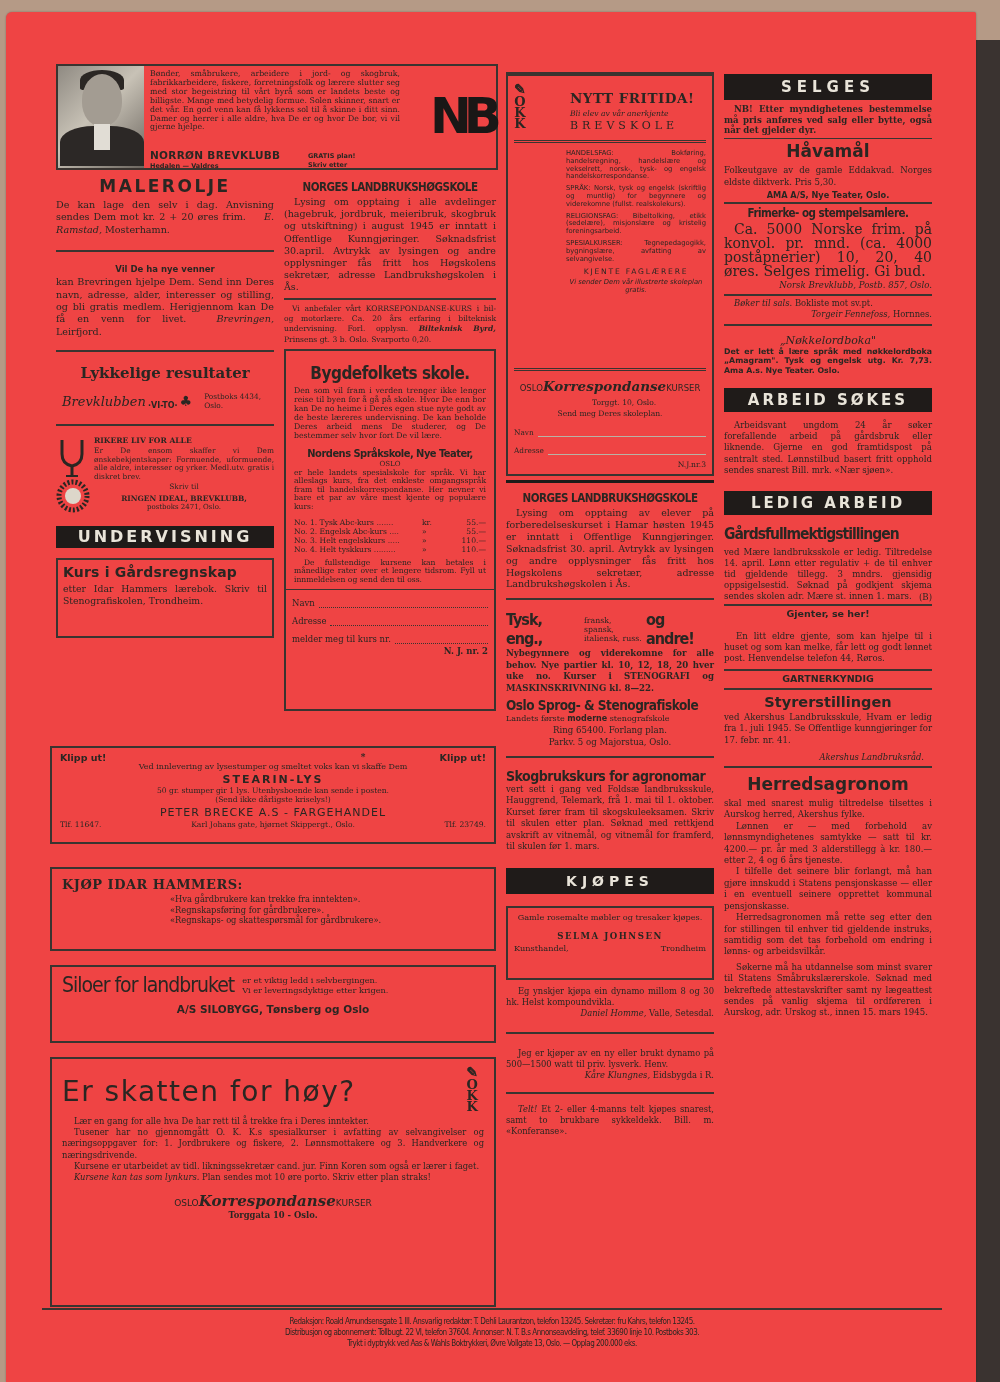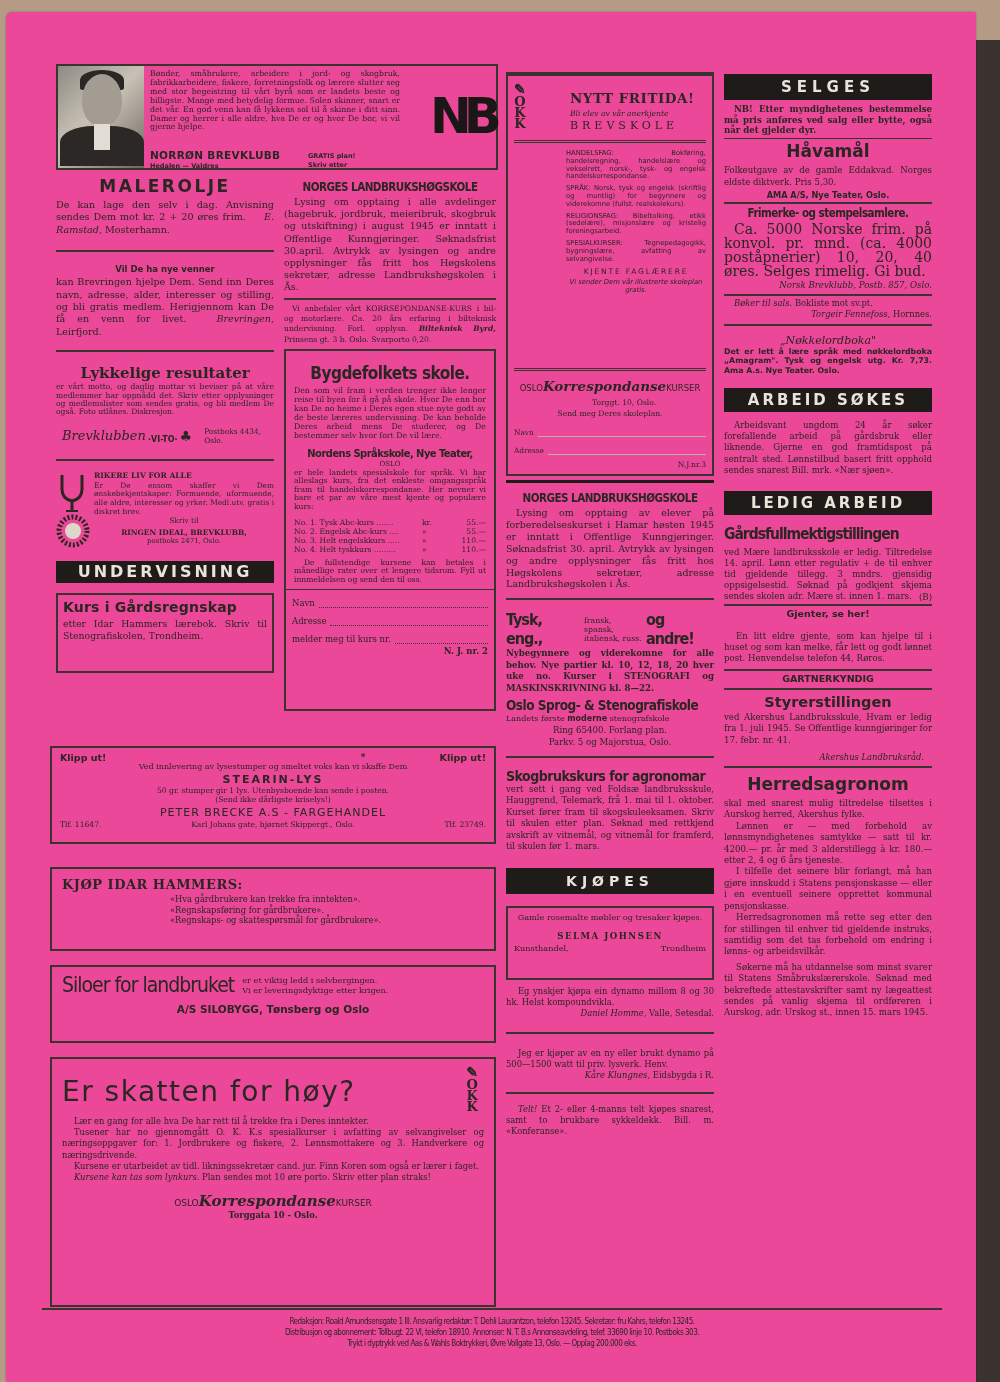--- a/index.html
+++ b/index.html
@@ -9,21 +9,21 @@
     font-family: "DejaVu Serif", serif;
     color: #2a2622;
     position: relative;
   }
   .backdrop-dark {
     position: absolute; right: 0; top: 40px; width: 28px; height: 1342px;
     background: #3a3330;
   }
   .page {
     position: absolute; left: 6px; top: 12px; width: 970px; height: 1370px;
-    background: #ec4899;
+    background: #ef4444;
     border-radius: 6px 2px 0 0;
     box-shadow: 0 0 2px rgba(0,0,0,0.3);
     text-decoration: underline;
   }
   .abs { position: absolute; }
   .col-rule { border-bottom: 2px solid #3a3430; }
   .col-rule-thin { border-bottom: 1px solid #3a3430; }
   .boxed { border: 2px solid #3a3430; }
   .sans { font-family: "DejaVu Sans", sans-serif; }
   .cond { font-family: "DejaVu Sans", sans-serif; font-stretch: condensed; letter-spacing: -0.5px; }
@@ -87,21 +87,20 @@
 
     <div class="sans b center" style="font-size:8.5px; margin-top:12px;">Vil De ha nye venner</div>
     <div class="txt" style="margin-top:2px;">
       <span>kan Brevringen hjelpe Dem. Send inn Deres navn, adresse, alder, interesser og stilling, og bli gratis medlem. Herigjennom kan De få en venn for livet.</span>
       <span class="i" style="margin-left:18px;">Brevringen,</span>
       <span>Leirfjord.</span>
     </div>
     <div class="col-rule" style="margin-top:12px;"></div>
 
     <div class="center b" style="font-size:15px; margin-top:12px;">Lykkelige resultater</div>
-    <div class="txt-sm" style="margin-top:1px; font-size:7.6px; line-height:8.4px;">er vårt motto, og daglig mottar vi beviser på at våre medlemmer har oppnådd det. Skriv etter opplysninger og medlemslister som sendes gratis, og bli medlem De også. Foto utlånes. Diskresjon.</div>
     <div style="display:flex; align-items:center; margin-top:10px;">
       <span class="i" style="font-size:13px; font-family:'DejaVu Serif', serif; margin-left:6px;">Brevklubben</span>
       <span class="sans b" style="font-size:8px; margin-left:2px; margin-top:8px;">·VI-TO·</span>
       <span style="font-size:14px; margin-left:2px;">♣</span>
       <span style="font-size:7.4px; margin-left:12px; width:60px; line-height:9px;">Postboks 4434, Oslo.</span>
     </div>
     <div class="col-rule" style="margin-top:14px;"></div>
 
     <div style="display:flex; margin-top:10px;">
       <div style="width:34px; flex:none; position:relative; height:80px;">
@@ -381,17 +380,17 @@
     <div class="sans b center" style="font-size:17px; margin-top:6px;">Herredsagronom</div>
     <div class="txt" style="font-size:8.6px; line-height:11.4px; margin-top:4px;">skal med snarest mulig tiltredelse tilsettes i Aurskog herred, Akershus fylke.</div>
     <div class="txt" style="font-size:8.6px; line-height:11.4px; text-indent:12px;">Lønnen er — med forbehold av lønnsmyndighetenes samtykke — satt til kr. 4200.— pr. år med 3 alderstillegg à kr. 180.— etter 2, 4 og 6 års tjeneste.</div>
     <div class="txt" style="font-size:8.6px; line-height:11.4px; text-indent:12px;">I tilfelle det seinere blir forlangt, må han gjøre innskudd i Statens pensjonskasse — eller i en eventuell seinere opprettet kommunal pensjonskasse.</div>
     <div class="txt" style="font-size:8.6px; line-height:11.4px; text-indent:12px;">Herredsagronomen må rette seg etter den for stillingen til enhver tid gjeldende instruks, samtidig som det tas forbehold om endring i lønns- og arbeidsvilkår.</div>
     <div class="txt" style="font-size:8.6px; line-height:11.4px; text-indent:12px; margin-top:4px;">Søkerne må ha utdannelse som minst svarer til Statens Småbrukslærerskole. Søknad med bekreftede attestavskrifter samt ny lægeattest sendes på vanlig skjema til ordføreren i Aurskog, adr. Urskog st., innen 15. mars 1945.</div>
   </div>
 
   <div class="abs" style="left:36px; top:1296px; width:900px; border-top:2px solid #3a3430; padding-top:6px;">
     <div class="center cond" style="font-size:8px; line-height:11px;">Redaksjon: Roald Amundsensgate 1 III. Ansvarlig redaktør: T. Dehli Laurantzon, telefon 13245. Sekretær: fru Kahrs, telefon 13245.</div>
-    <div class="center cond" style="font-size:8px; line-height:11px;">Distribusjon og abonnement: Tollbugt. 22 VI, telefon 18910. Annonser: N. T. B.s Annonseavdeling, telef. 33690 linje 10. Postboks 303.</div>
+    <div class="center cond" style="font-size:8px; line-height:11px;">Distribusjon og abonnement: Tollbugt. 22 VI, telefon 37604. Annonser: N. T. B.s Annonseavdeling, telef. 33690 linje 10. Postboks 303.</div>
     <div class="center cond" style="font-size:8px; line-height:11px;">Trykt i dyptrykk ved Aas &amp; Wahls Boktrykkeri, Øvre Vollgate 13, Oslo. — Opplag 200.000 eks.</div>
   </div>
 
 </div>
 
 </body></html>

